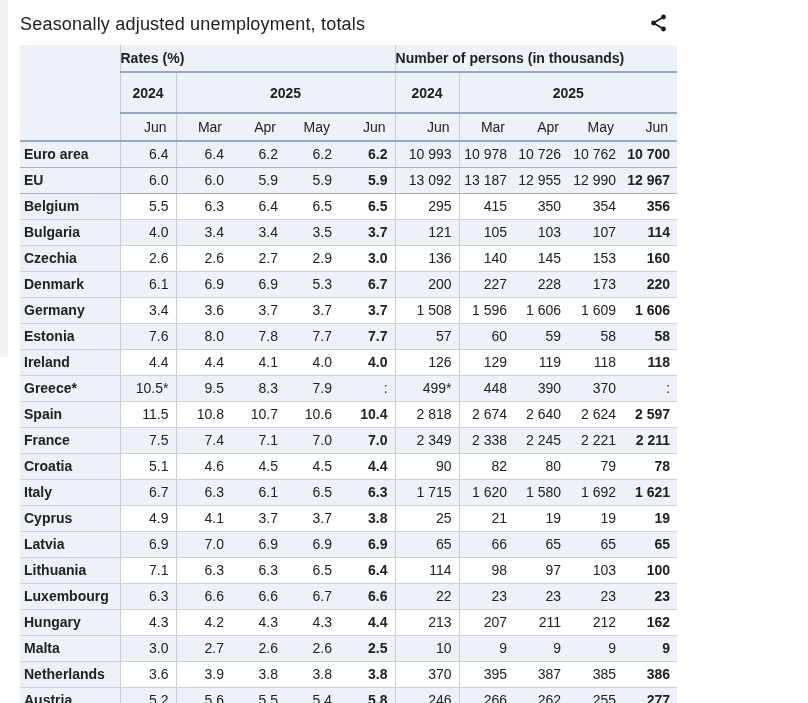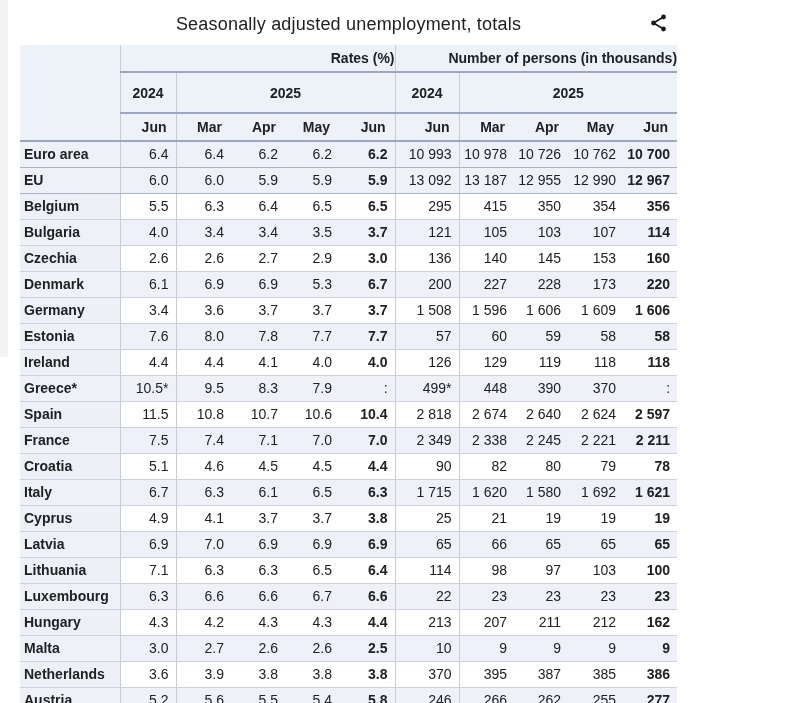--- a/index.html
+++ b/index.html
@@ -4,34 +4,34 @@
 <style>
   * { margin: 0; padding: 0; box-sizing: border-box; }
   html, body { width: 808px; height: 703px; background: #ffffff; overflow: hidden;
     font-family: "Liberation Sans", sans-serif; color: #202122; }
   .page { position: relative; width: 808px; height: 703px; background: #fff; }
 
   .left-strip { position: absolute; left: 0; top: 0; width: 8px; height: 357px;
     background: #f4f3f2; }
 
   .title-bar { position: absolute; left: 20px; top: 10px; width: 657px; height: 30px; }
-  .page-title { font-size: 18px; font-weight: 400; text-align: center; line-height: 28px;
+  .page-title { font-size: 18px; font-weight: 400; text-align: left; line-height: 28px;
     color: #202122; letter-spacing: 0.2px; }
   .share-btn { position: absolute; right: 8px; top: 3px; width: 20px; height: 20px;
     cursor: pointer; display: inline-block; }
 
   table.stats { position: absolute; left: 20px; top: 45px; width: 657px;
     border-collapse: collapse; table-layout: fixed; font-size: 14px; }
 
   th, td { font-size: 14px; color: #202122; overflow: hidden; white-space: nowrap; }
 
   
-  tr.group-row th { height: 27px; background: #edf1f8; font-weight: 700; text-align: right; }
+  tr.group-row th { height: 27px; background: #edf1f8; font-weight: 700; text-align: left; }
   tr.year-row th  { height: 41px; background: #edf1f8; font-weight: 700; text-align: center; }
-  tr.month-row th { height: 28px; background: #edf1f8; font-weight: 700; text-align: right;
+  tr.month-row th { height: 28px; background: #edf1f8; font-weight: 400; text-align: right;
     padding-right: 9px; }
 
   th.corner { background: #ffffff; }
   .vline { border-right: 1px solid #c6cdd8; }
   .hthick { border-bottom: 2px solid #9aa7bd; }
 
   
   tbody td { height: 26px; border-bottom: 1px solid #cdd2da; background: #ffffff; }
   tbody tr.shaded td { background: #eef2f8; }
   tbody td.country { background: #edf1f7; font-weight: 700; text-align: left;

